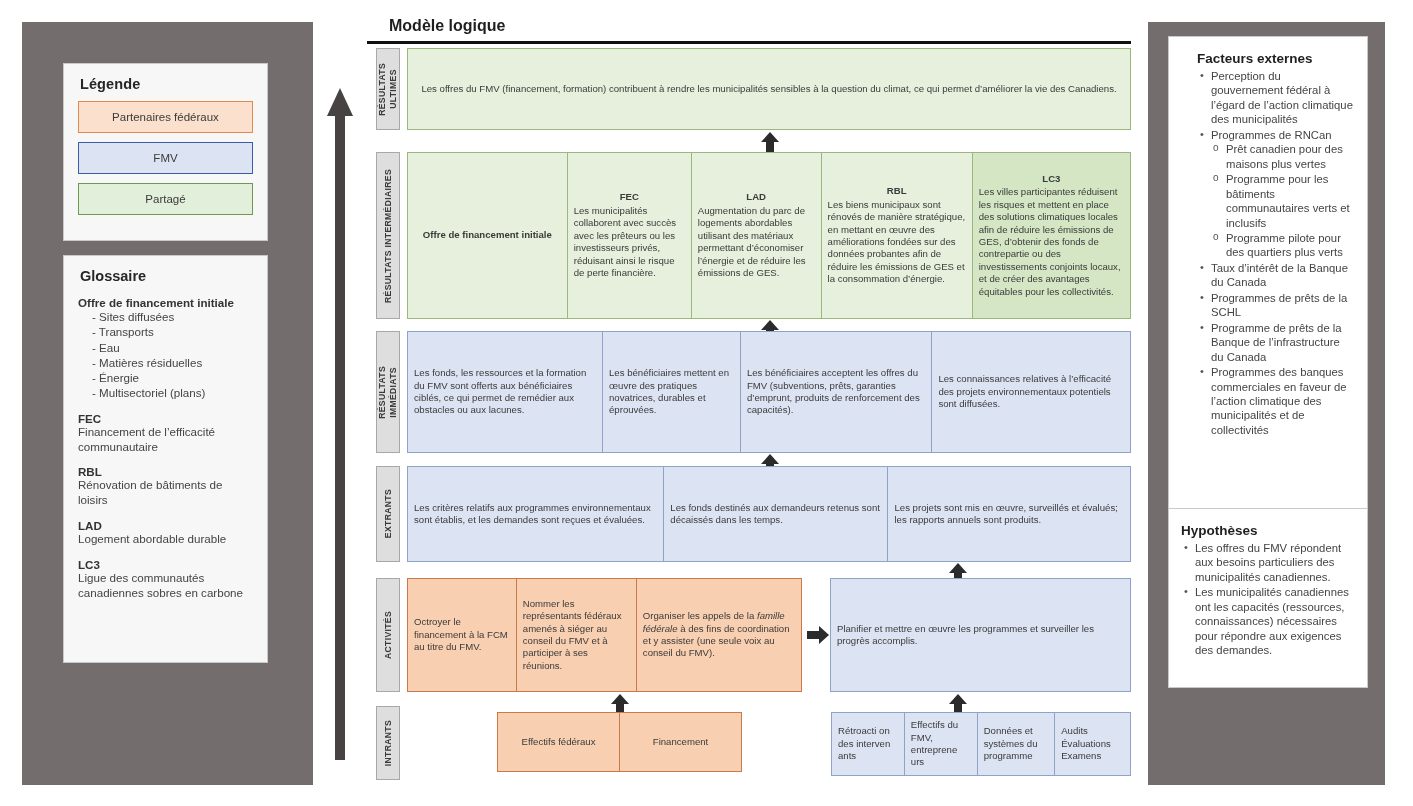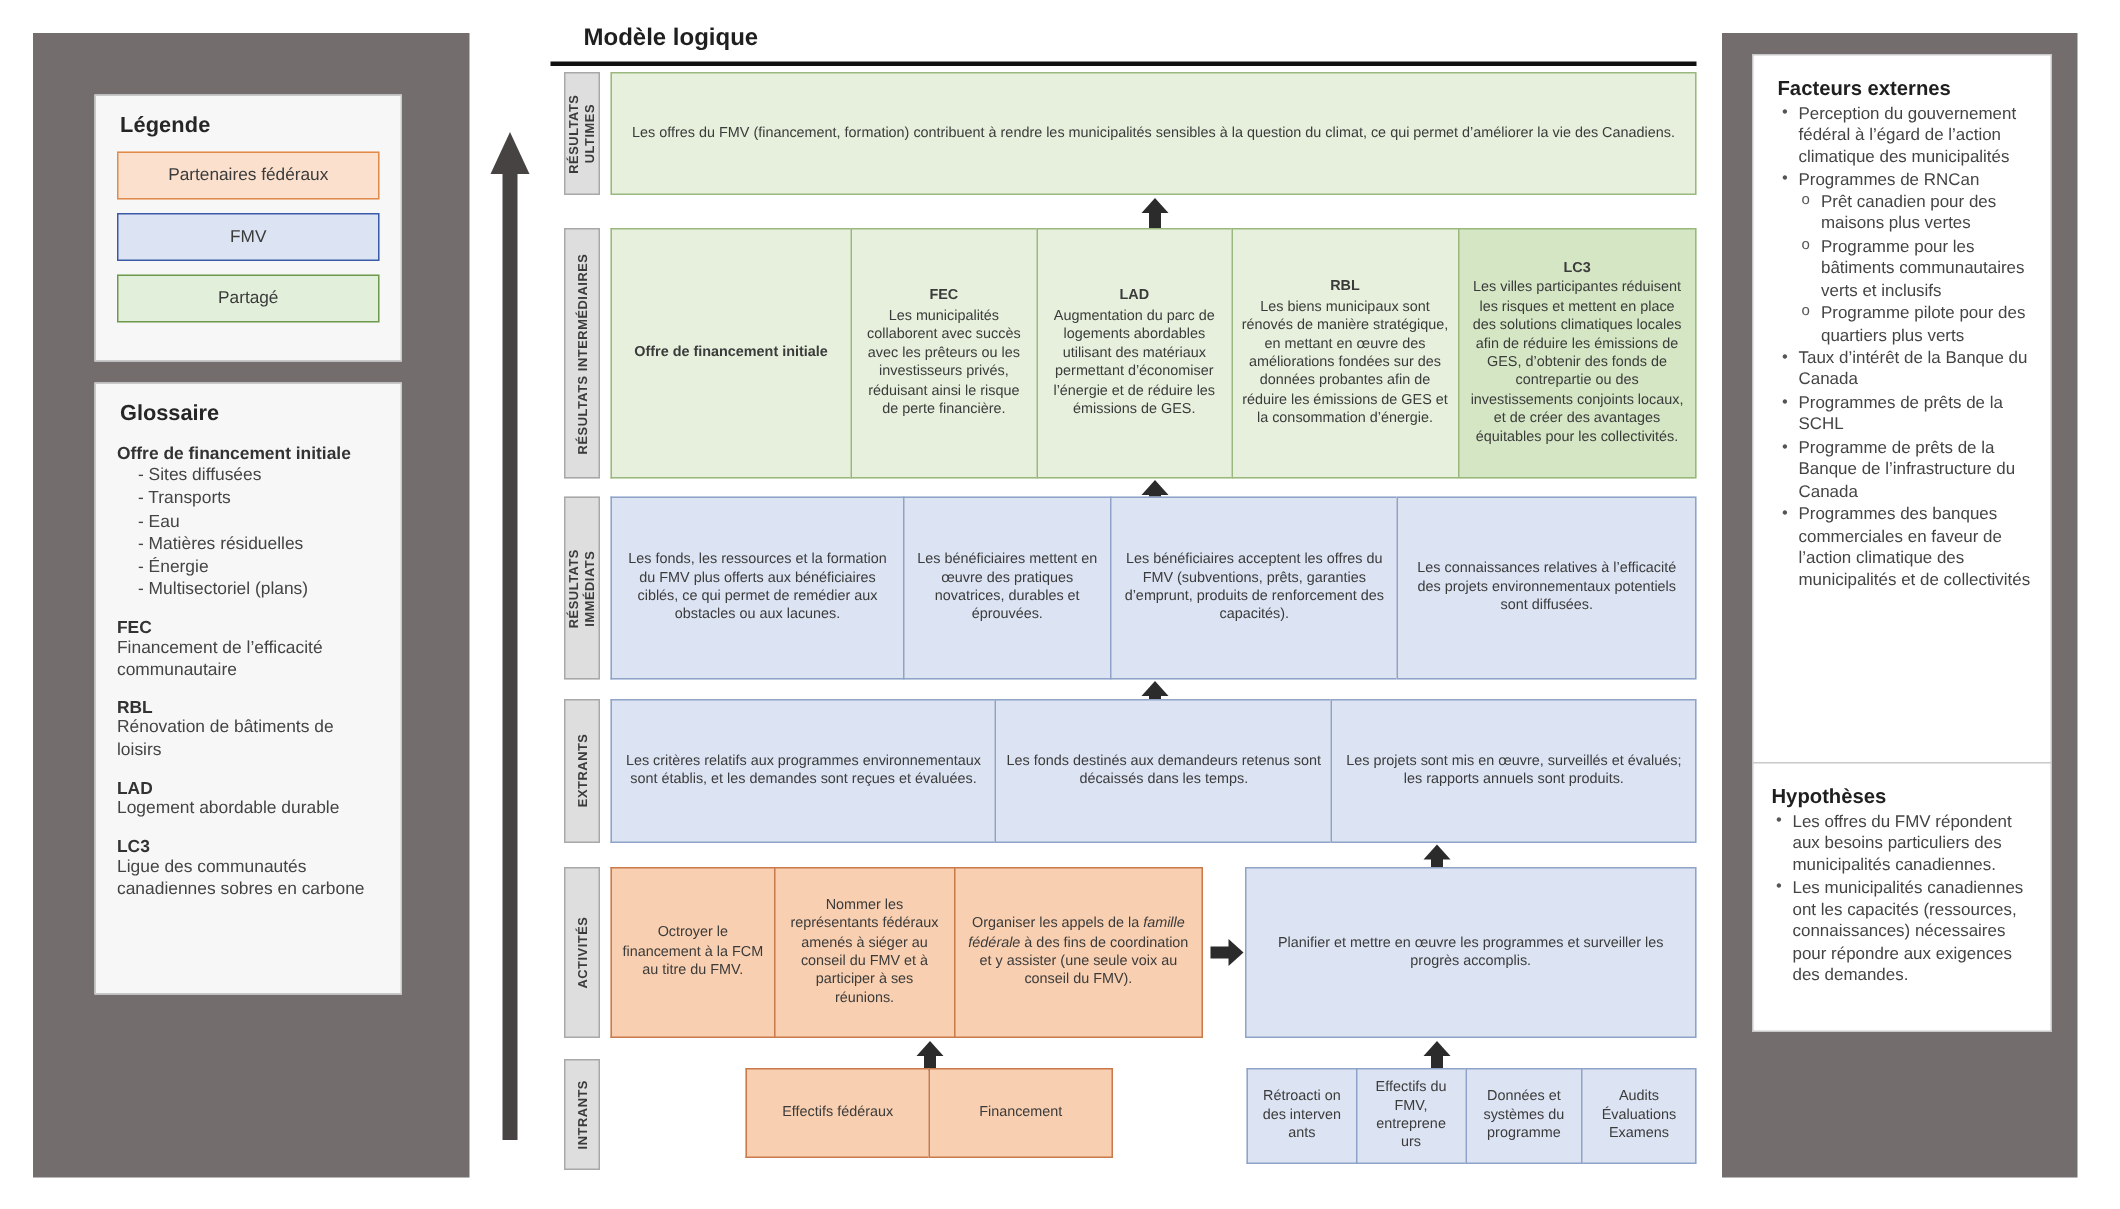--- a/index.html
+++ b/index.html
@@ -45,21 +45,21 @@
   
   .rowlabel{position:absolute;left:376px;width:24px;background:#dedede;border:1px solid #a8a8a8;
     box-sizing:border-box;display:flex;align-items:center;justify-content:center;}
   .rowlabel span{writing-mode:vertical-rl;transform:rotate(180deg);font-size:8.6px;font-weight:bold;
     letter-spacing:.35px;color:#3a3a3a;text-align:center;line-height:1.25;white-space:pre-line;}
 
   
   .band{position:absolute;display:flex;box-sizing:border-box;}
 
   .cell{box-sizing:border-box;display:flex;align-items:center;justify-content:center;
-    text-align:center;padding:5px 6px;font-size:9.6px;line-height:1.30;color:#3b3b3b;}
+    text-align:left;padding:5px 6px;font-size:9.6px;line-height:1.30;color:#3b3b3b;}
   .cell.inner{flex-direction:column;}
   .cell .hdr{font-weight:bold;display:block;margin-bottom:1px;}
   .cell .ital{font-style:italic;}
 
   .green{background:#e6f0dc;border:1px solid #9ab87e;}
   .green-dark{background:#d4e6c3;border:1px solid #9ab87e;}
   .blue{background:#dce3f2;border:1px solid #8fa3c8;}
   .orange{background:#f8cfb0;border:1px solid #c9794a;}
 
   .band > .cell{border-right:none;}
@@ -81,21 +81,21 @@
   .arrow-right .head{position:absolute;left:12px;top:0;width:0;height:0;
     border-top:9px solid transparent;border-bottom:9px solid transparent;border-left:10px solid #2b2b2b;}
 
   
   #big-arrow{position:absolute;left:327px;top:88px;width:26px;height:672px;}
   #big-arrow .shaft{position:absolute;left:8px;top:25px;width:10px;height:647px;background:#474343;}
   #big-arrow .tip{position:absolute;left:0;top:0;width:0;height:0;
     border-left:13px solid transparent;border-right:13px solid transparent;border-bottom:28px solid #474343;}
 
   
-  #externals{left:1168px;top:36px;width:200px;height:579px;padding:14px 12px 10px 16px;}
+  #externals{left:1168px;top:36px;width:200px;height:579px;padding:14px 12px 10px 28px;}
   #hypotheses{left:1168px;top:508px;width:200px;height:180px;padding:14px 12px 10px 12px;}
   .panel-title{font-size:13.5px;font-weight:bold;color:#1f1f1f;margin:0 0 3px 0;}
   .blist{margin:0;padding:0;list-style:none;}
   .blist li{position:relative;padding-left:14px;font-size:11.3px;line-height:1.28;color:#444;margin-bottom:1px;}
   .blist li::before{content:"\2022";position:absolute;left:3px;top:-1px;font-size:11px;color:#555;}
   .sublist{margin:0;padding:0;list-style:none;}
   .sublist li{position:relative;padding-left:15px;font-size:11.3px;line-height:1.28;color:#444;}
   .sublist li::before{content:"o";position:absolute;left:2px;top:0px;font-size:10px;color:#555;}
 </style>
 </head>
@@ -193,21 +193,21 @@
     <div class="head"></div>
       <div class="stem"></div>
     </div>
 
   <div class="rowlabel" style="top:331px;height:122px;">
     <span>RÉSULTATS
 IMMÉDIATS</span>
     </div>
   <div class="band blue-band" style="left:407px;top:331px;width:724px;height:122px;">
     <div class="cell blue" style="flex:1.02">
-      <span>Les fonds, les ressources et la formation du FMV plus offerts aux bénéficiaires ciblés, ce qui permet de remédier aux obstacles ou aux lacunes.</span>
+      <span>Les fonds, les ressources et la formation du FMV sont offerts aux bénéficiaires ciblés, ce qui permet de remédier aux obstacles ou aux lacunes.</span>
       </div>
     <div class="cell blue" style="flex:0.70">
       <span>Les bénéficiaires mettent en œuvre des pratiques novatrices, durables et éprouvées.</span>
       </div>
     <div class="cell blue" style="flex:1.00">
       <span>Les bénéficiaires acceptent les offres du FMV (subventions, prêts, garanties d’emprunt, produits de renforcement des capacités).</span>
       </div>
     <div class="cell blue" style="flex:1.04">
       <span>Les connaissances relatives à l’efficacité des projets environnementaux potentiels sont diffusées.</span>
       </div>

